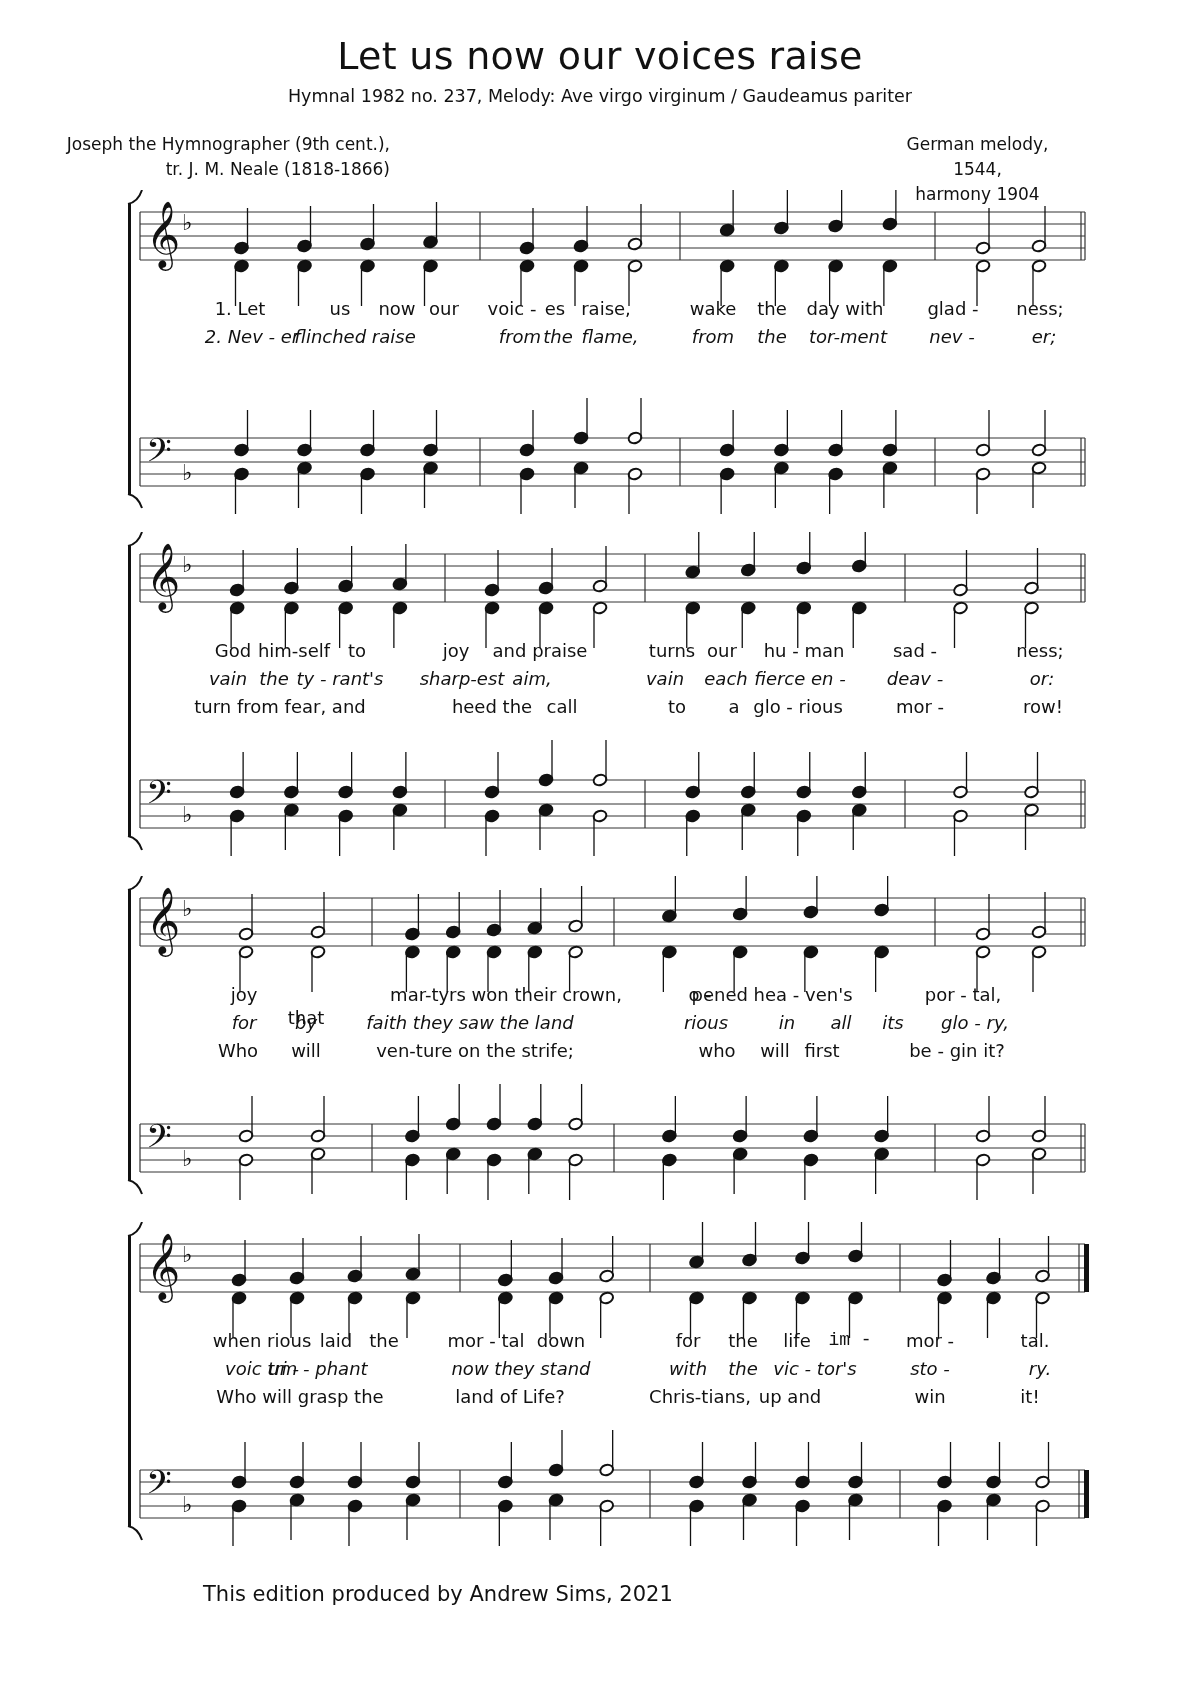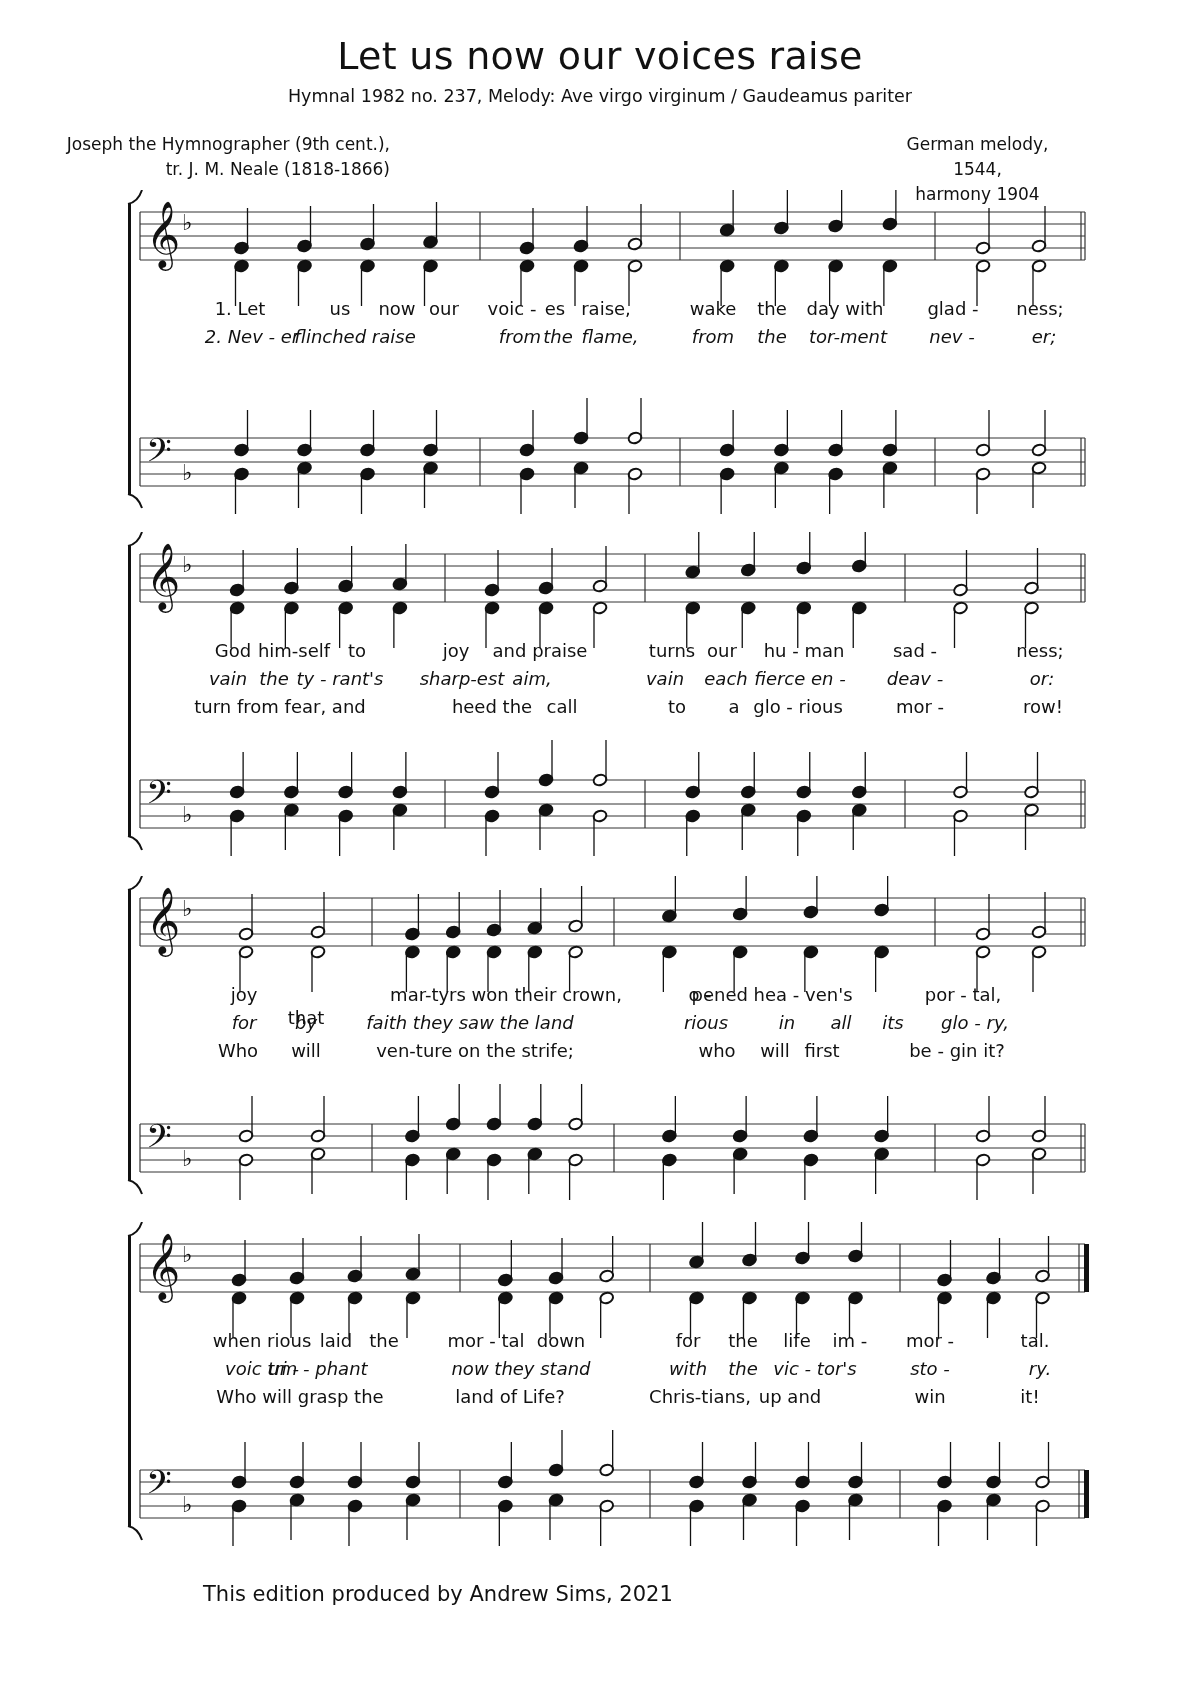--- a/index.html
+++ b/index.html
@@ -677,21 +677,21 @@
       </svg>
       <div class="lyric-line" style="top: 108px;">
         <span style="left: 262px;">when rious</span>
         <span style="left: 336px;">laid</span>
         <span style="left: 384px;">the</span>
         <span style="left: 486px;">mor - tal</span>
         <span style="left: 561px;">down</span>
         <span style="left: 688px;">for</span>
         <span style="left: 743px;">the</span>
         <span style="left: 797px;">life</span>
-        <span style="left: 850px;">im  -</span>
+        <span style="left: 850px; font-family: Liberation Mono, monospace;">im  -</span>
         <span style="left: 930px;">mor   -</span>
         <span style="left: 1035px;">tal.</span>
       </div>
       <div class="lyric-line italic" style="top: 136px;">
         <span style="left: 262px;">voic  tri -</span>
         <span style="left: 318px;">um - phant</span>
         <span style="left: 521px;">now they stand</span>
         <span style="left: 688px;">with</span>
         <span style="left: 743px;">the</span>
         <span style="left: 815px;">vic - tor's</span>

